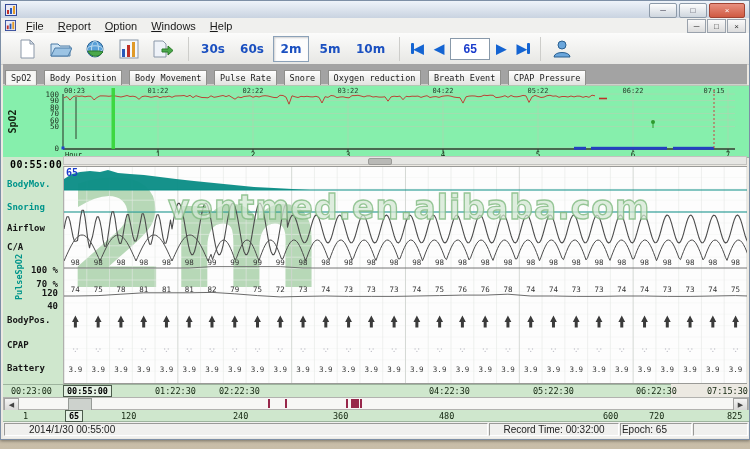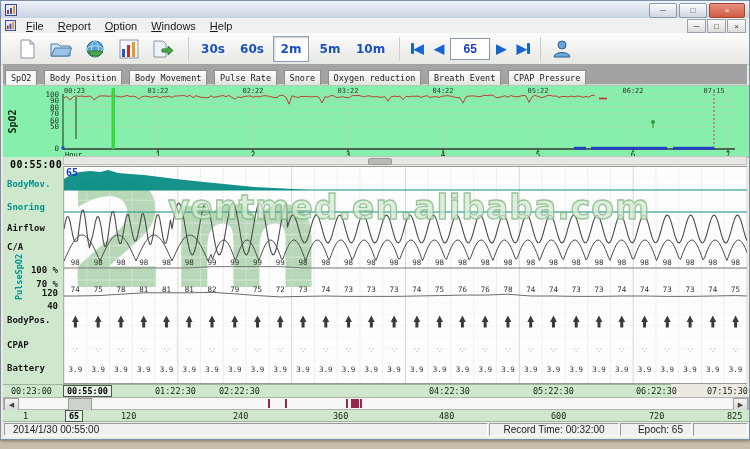--- a/index.html
+++ b/index.html
@@ -89,21 +89,21 @@
   .tl-lab{position:absolute;top:1px;font-family:"DejaVu Sans Mono",monospace;font-size:8.5px;color:#13250f;white-space:nowrap}
   .tl-lab.boxed{border:1px solid #4c5c4c;background:#e4f1e4;padding:0 3px;top:0;font-weight:bold;color:#000}
   .sb-arrow{position:absolute;top:0;width:13px;height:11px;background:linear-gradient(#f4f4f4,#d8d8d6);
     border:1px solid #a2a2a0;font-size:7px;color:#444;display:flex;align-items:center;justify-content:center}
   #sb-thumb{position:absolute;left:64px;top:0;width:22px;height:11px;background:#cdd2cd;
     border:1px solid #969a96}
   .ev-tick{position:absolute;top:1px;height:9px;background:#97274a}
   
   #statusbar{position:absolute;left:2px;top:421px;width:746px;height:16px;background:#f0f0ee;font-size:10px;color:#222}
   .sb-panel{position:absolute;top:1px;height:13px;border:1px solid;border-color:#9a9a98 #ffffff #ffffff #9a9a98;
-    display:flex;align-items:center;box-sizing:border-box;padding:0 8px;white-space:nowrap}
+    display:flex;align-items:center;box-sizing:border-box;padding:0 24px;white-space:nowrap}
 </style>
 </head>
 <body>
 
 <div id="win">
 
   <div id="titlebar">
     <svg width="12" height="12" viewBox="0 0 12 12">
       <rect x="0.5" y="0.5" width="11" height="11" fill="#e8e8f4" stroke="#334a9a"></rect>
       <rect x="2" y="6" width="2" height="4" fill="#c03028"></rect>
@@ -583,21 +583,21 @@
       <div class="ev-tick" style="left: 347px; width: 8px;"></div>
       <div class="ev-tick" style="left: 356px; width: 2px;"></div>
     </div>
   <div id="tl-epochs">
       <span class="tl-lab" style="left: 20px;">1</span>
       <span class="tl-lab boxed" style="left: 62px;">65</span>
       <span class="tl-lab" style="left: 118px;">120</span>
       <span class="tl-lab" style="left: 230px;">240</span>
       <span class="tl-lab" style="left: 330px;">360</span>
       <span class="tl-lab" style="left: 436px;">480</span>
-      <span class="tl-lab" style="left: 516px; padding-left: 32px;">600</span>
+      <span class="tl-lab" style="left: 568px; padding-left: 32px;">600</span>
       <span class="tl-lab" style="left: 646px;">720</span>
       <span class="tl-lab" style="left: 724px;">825</span>
     </div>
 
   <div id="statusbar">
     <div class="sb-panel" style="left:1px;width:484px">
       <span>2014/1/30  00:55:00</span>
     </div>
     <div class="sb-panel" style="left:486px;width:130px;justify-content:center">
       <span>Record Time: 00:32:00</span>

